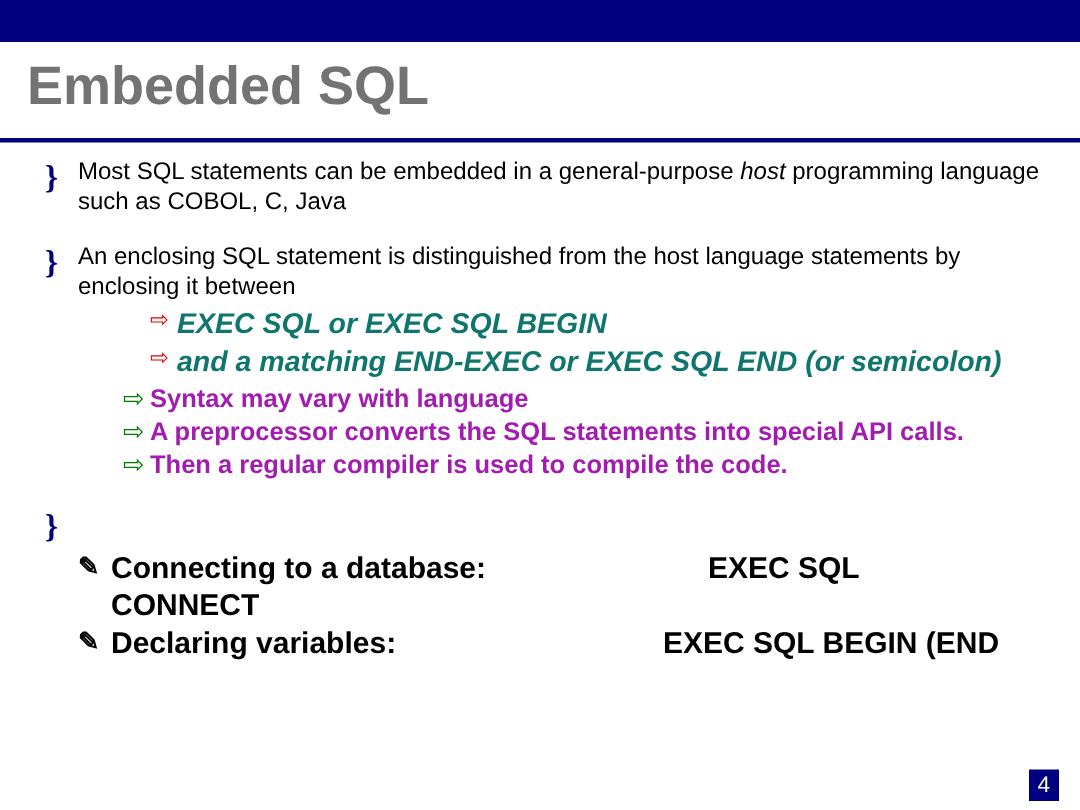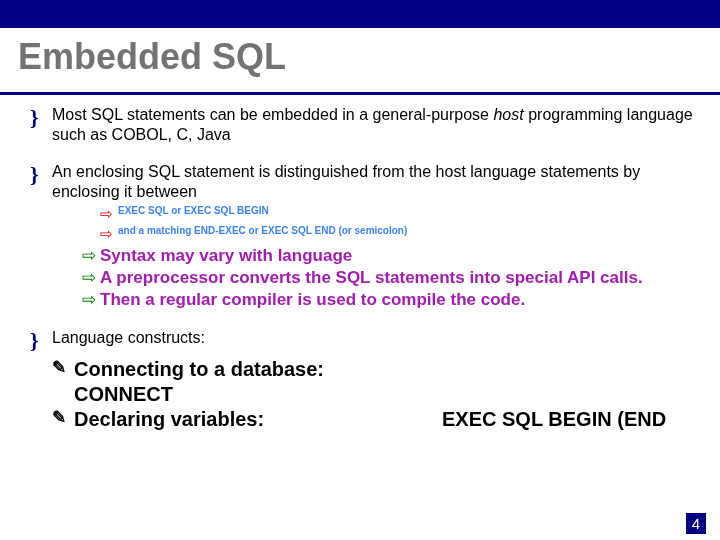--- a/index.html
+++ b/index.html
@@ -71,24 +71,25 @@
     line-height: 1.25;
   }
   .pencil {
     color: #000;
     font-size: 17px;
     width: 22px;
     flex-shrink: 0;
     line-height: 1.25;
   }
   .sub-text-red {
-    color: #3b82f6;
-    font-size: 10px;
+    color: #0f766e;
+    font-size: 19px;
     font-weight: bold;
     line-height: 1.25;
+    font-style: italic;
   }
   .sub-text-green {
     font-size: 17px;
     font-weight: bold;
     color: #a21caf;
     line-height: 1.25;
   }
   .lc-list {
     margin-left: 22px;
     margin-top: 2px;
@@ -155,26 +156,26 @@
       <div class="sub-item">
         <span class="arrow-green">⇨</span>
         <span class="sub-text-green">Then a regular compiler is used to compile the code.</span>
       </div>
     </div>
   </div>
 
   <div class="bullet-block" style="margin-bottom:0;">
     <div class="bullet-row">
       <span class="brace">}</span>
-      <span class="bullet-text">Language constructs:</span>
     </div>
     <div class="lc-list">
       <div class="lc-row">
         <span class="pencil">✎</span>
         <span class="lc-body">Connecting to a database:</span>
+        <span class="lc-exec">EXEC SQL</span>
       </div>
       <div class="lc-row">
         <span class="pencil"></span>
         <span>CONNECT</span>
       </div>
       <div class="lc-row">
         <span class="pencil">✎</span>
         <span class="lc-body">Declaring variables:</span>
         <span class="lc-exec" style="min-width:260px;">EXEC SQL BEGIN (END</span>
       </div>

